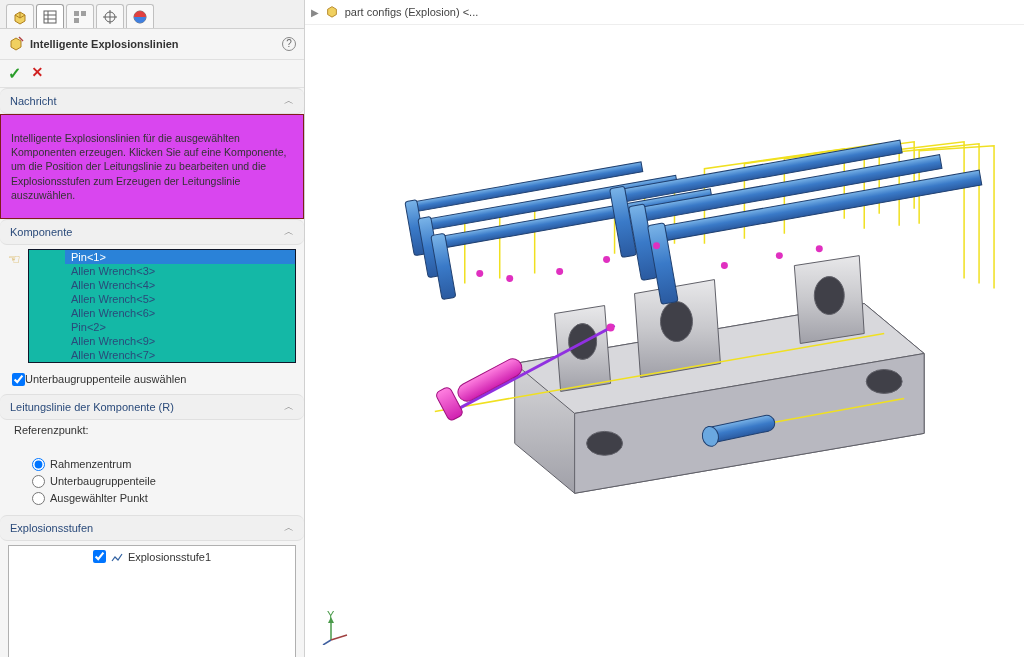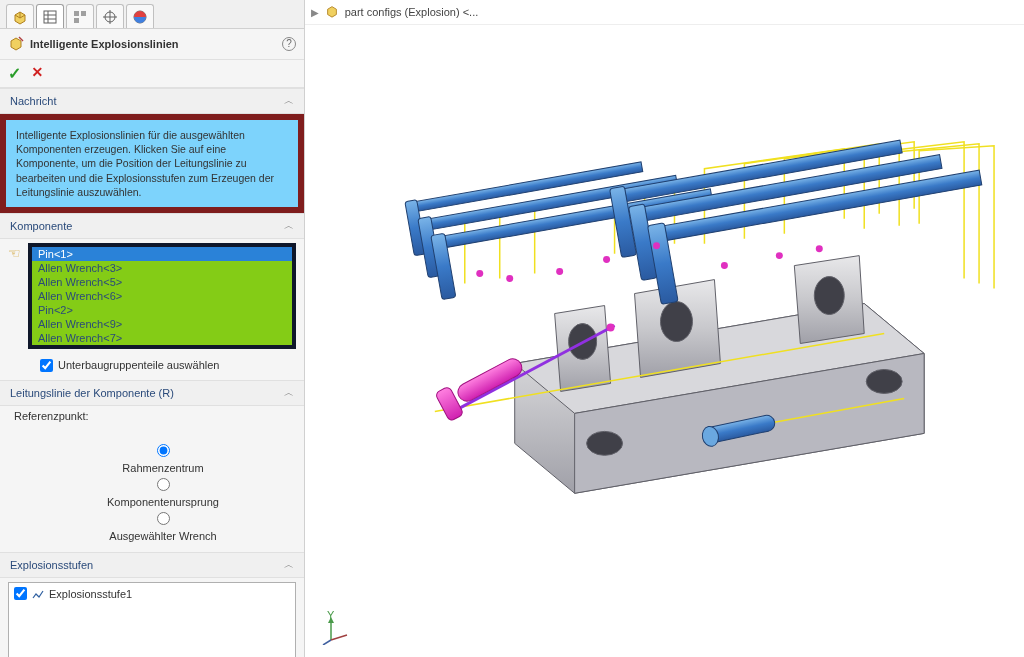--- a/index.html
+++ b/index.html
@@ -85,79 +85,80 @@
     display: flex;
     align-items: center;
     justify-content: space-between;
     padding: 5px 10px;
     background: #f0f0f0;
     border-top: 1px solid #e0e0e0;
     border-bottom: 1px solid #e0e0e0;
     font-weight: normal;
     color: #2a4a7a;
     cursor: pointer;
+    border-radius: 7px;
   }
   .section-header .chevron { font-size: 10px; color: #666; }
   .message-box {
     margin: 0;
-    padding: 8px 10px;
-    background: #7dd3fc;
-    border: 6px solid #7f1d1d;
+    padding: 16px 10px;
+    background: #d946ef;
+    border: 1px solid #7f1d1d;
     font-size: 10.5px;
     line-height: 1.35;
     color: #333;
   }
   .component-list {
     margin: 4px 8px 6px 28px;
-    border: 4px solid #0f172a;
-    background: #84cc16;
-    font-size: 11px;
+    border: 1px solid #0f172a;
+    background: #14b8a6;
+    font-size: 11px;
+    padding-left: 36px;
   }
   .component-item {
     padding: 1px 6px;
     cursor: pointer;
     color: #2a4a7a;
   }
   .component-item.selected {
     background: #2a82d8;
     color: #fff;
   }
   .checkbox-row {
     display: flex;
     align-items: center;
-    gap: 5px;
-    padding: 4px 8px 8px 40px;
+    padding: 4px 8px 8px 12px;
     font-size: 11px;
   }
   .checkbox-row input { margin: 0; }
   .ref-section {
     padding: 4px 10px 8px 14px;
     font-size: 11px;
   }
   .ref-label { margin-bottom: 20px; }
   .radio-row {
     display: flex;
     align-items: center;
     gap: 5px;
     padding: 2px 0 2px 18px;
-    flex-direction: column;
   }
   .radio-row input { margin: 0; }
   .explode-list {
     margin: 4px 8px;
     border: 1px solid #b0b0b0;
     background: #fff;
     height: 130px;
     padding: 3px;
   }
   .explode-item {
     display: flex;
     align-items: center;
     gap: 4px;
     padding: 1px 2px;
+    justify-content: center;
   }
   .explode-item input { margin: 0; }
   .small-icon {
     width: 14px; height: 14px;
     display: inline-flex;
     align-items: center;
     justify-content: center;
   }
   .viewport {
     flex: 1;
@@ -271,20 +272,21 @@
 
     <div class="section-header">
       <span>Komponente</span>
       <span class="chevron">︿</span>
     </div>
     <div class="comp-wrap">
       <span class="hand-icon">☞</span>
       <div class="component-list">
         <div class="component-item selected">Pin&lt;1&gt;</div>
         <div class="component-item">Allen Wrench&lt;3&gt;</div>
+        <div class="component-item">Allen Wrench&lt;4&gt;</div>
         <div class="component-item">Allen Wrench&lt;5&gt;</div>
         <div class="component-item">Allen Wrench&lt;6&gt;</div>
         <div class="component-item">Pin&lt;2&gt;</div>
         <div class="component-item">Allen Wrench&lt;9&gt;</div>
         <div class="component-item">Allen Wrench&lt;7&gt;</div>
       </div>
     </div>
     <label class="checkbox-row">
       <input type="checkbox" checked="" style="">
       <span>Unterbaugruppenteile auswählen</span>
@@ -295,25 +297,25 @@
       <span class="chevron">︿</span>
     </div>
     <div class="ref-section">
       <div class="ref-label">Referenzpunkt:</div>
       <label class="radio-row">
         <input type="radio" name="ref" checked="" style="">
         <span>Rahmenzentrum</span>
       </label>
       <label class="radio-row">
         <input type="radio" name="ref" style="">
-        <span>Komponentenursprung</span>
+        <span>Unterbaugruppenteile</span>
       </label>
       <label class="radio-row">
         <input type="radio" name="ref" style="">
-        <span>Ausgewählter Wrench</span>
+        <span>Ausgewählter Punkt</span>
       </label>
     </div>
 
     <div class="section-header">
       <span>Explosionsstufen</span>
       <span class="chevron">︿</span>
     </div>
     <div class="explode-list">
       <div class="explode-item">
         <input type="checkbox" checked="" style="">

